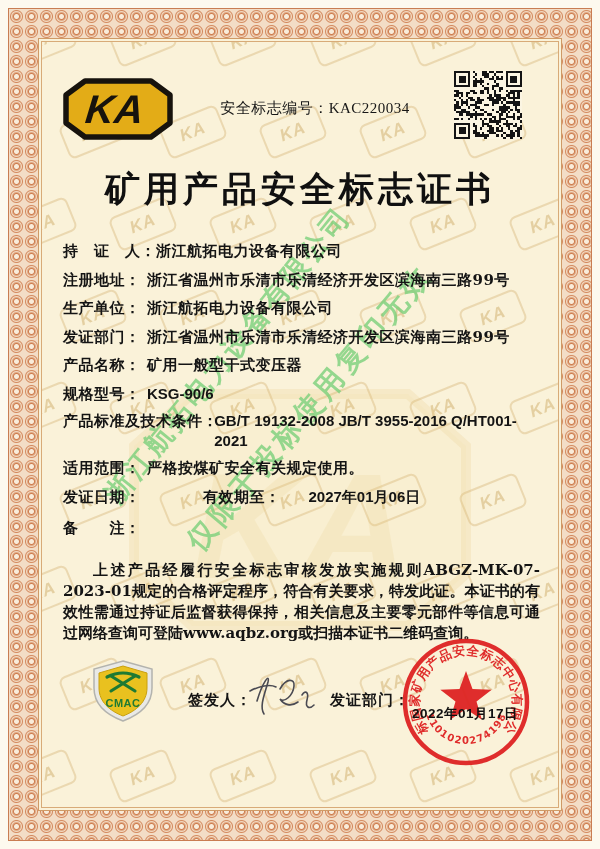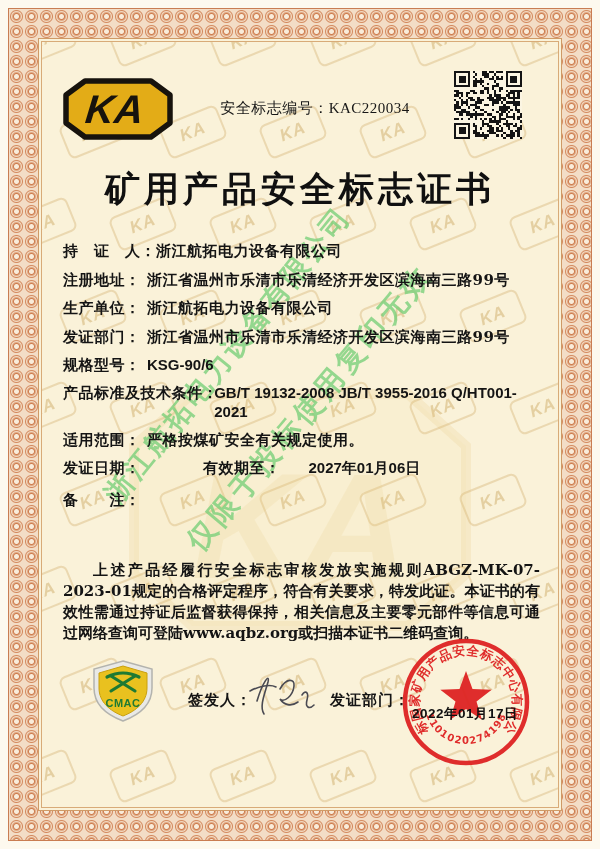--- a/index.html
+++ b/index.html
@@ -487,20 +487,24 @@
         </div>
         <div class="frow">
           <span class="flabel">生产单位：</span>
           <span class="fvalue">浙江航拓电力设备有限公司</span>
         </div>
         <div class="frow">
           <span class="flabel">发证部门：</span>
           <span class="fvalue">浙江省温州市乐清市乐清经济开发区滨海南三路99号</span>
         </div>
         <div class="frow">
+          <span class="flabel">产品名称：</span>
+          <span class="fvalue">矿用一般型干式变压器</span>
+        </div>
+        <div class="frow">
           <span class="flabel">规格型号：</span>
           <span class="fvalue sans">KSG-90/6</span>
         </div>
         <div class="frow">
           <span class="flabel">产品标准及技术条件：</span>
           <span class="fvalue sans">GB/T 19132-2008 JB/T 3955-2016 Q/HT001-2021</span>
         </div>
         <div class="frow">
           <span class="flabel">适用范围：</span>
           <span class="fvalue">严格按煤矿安全有关规定使用。</span>

